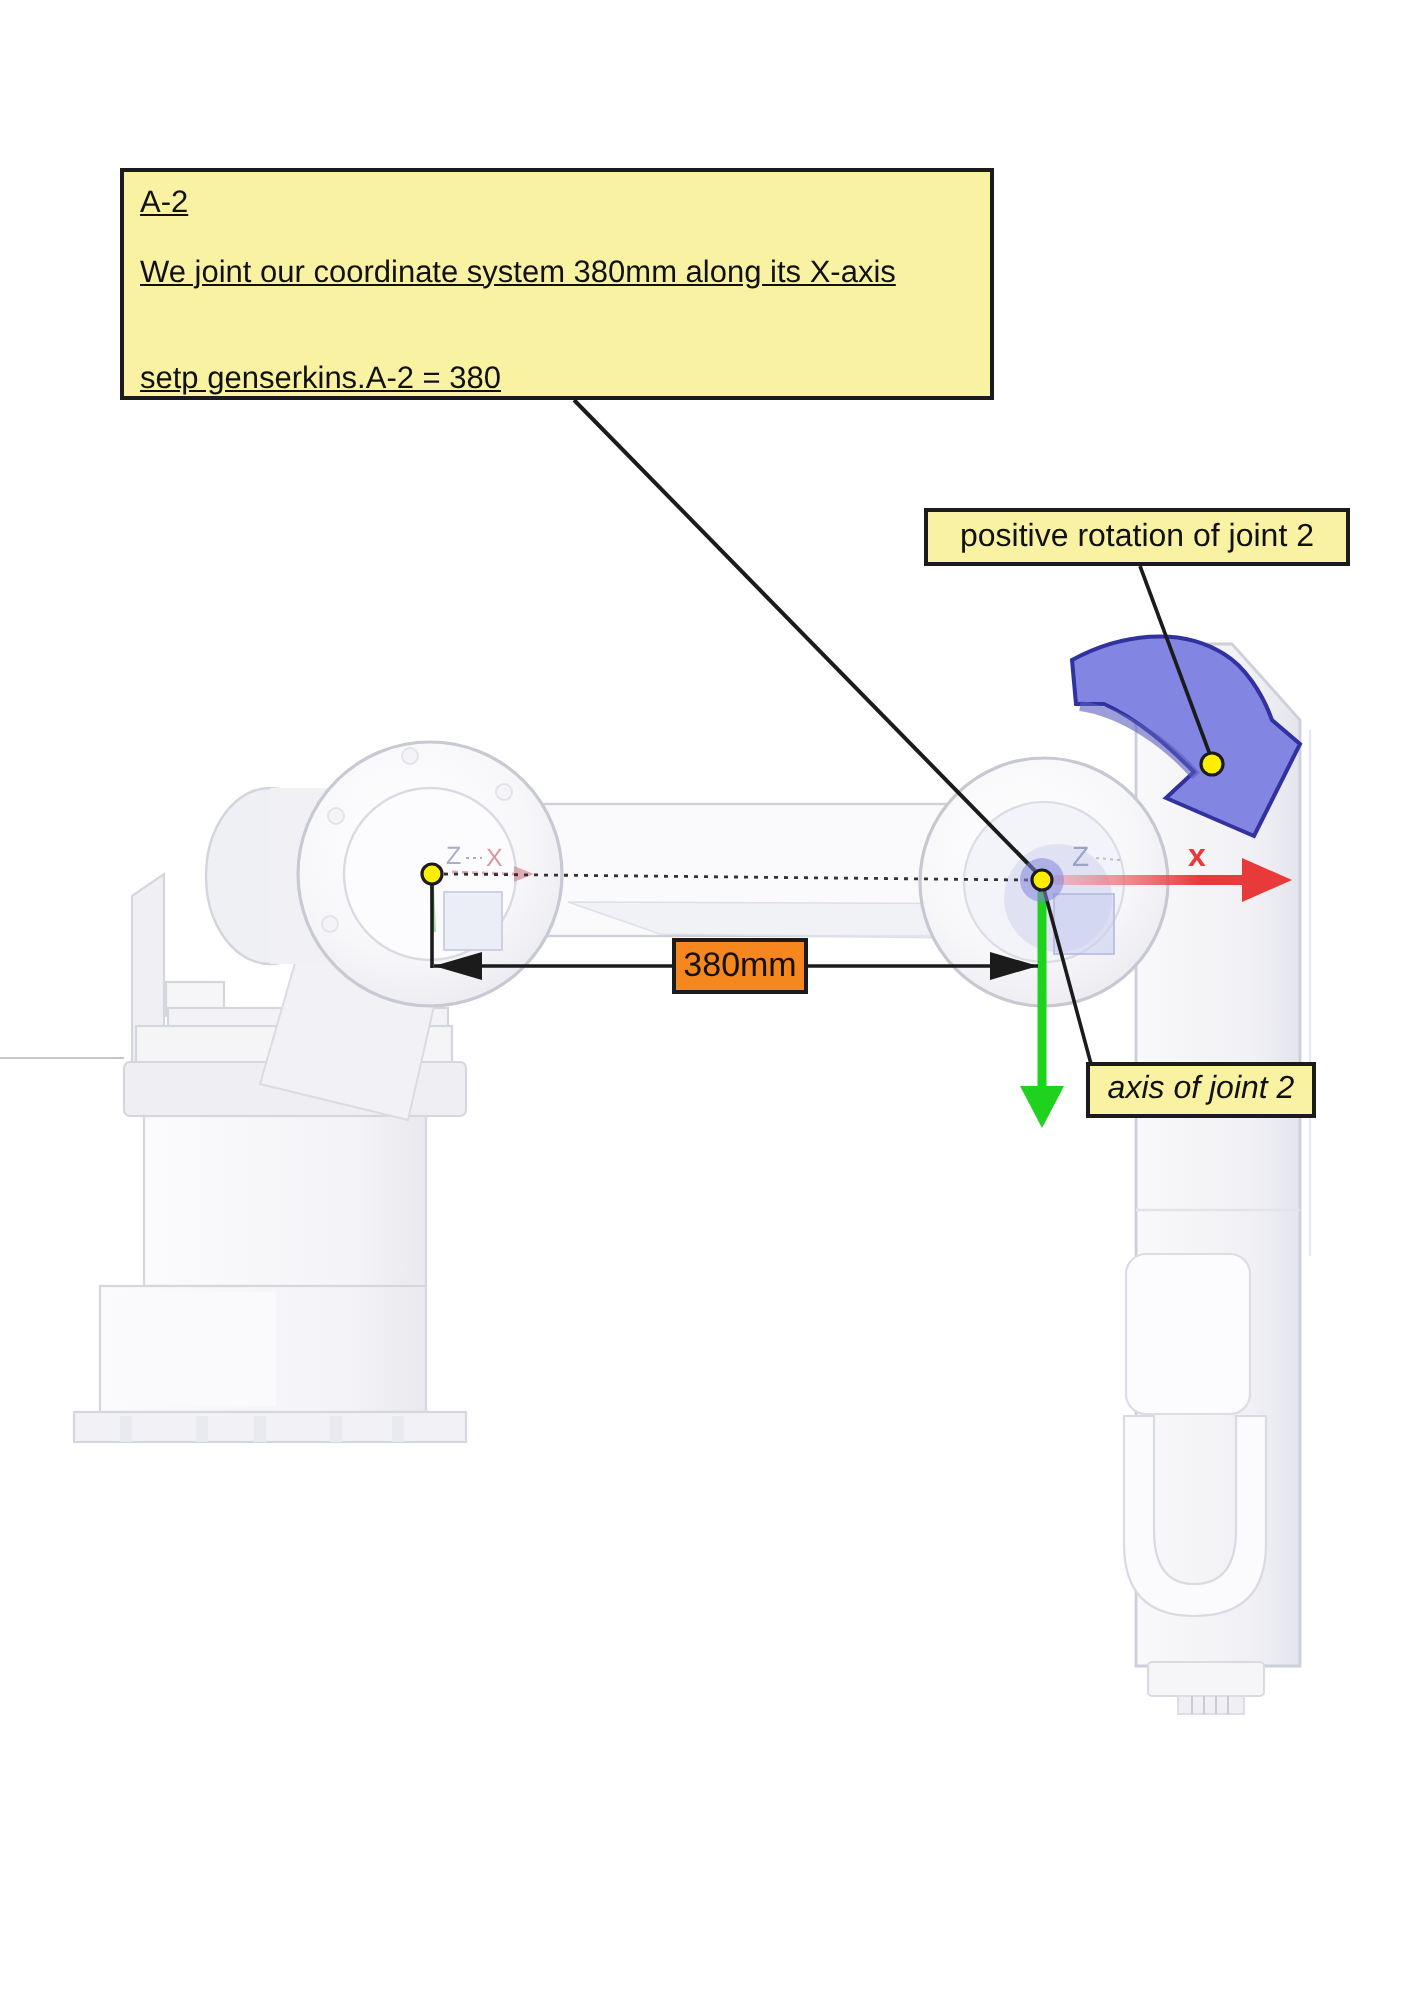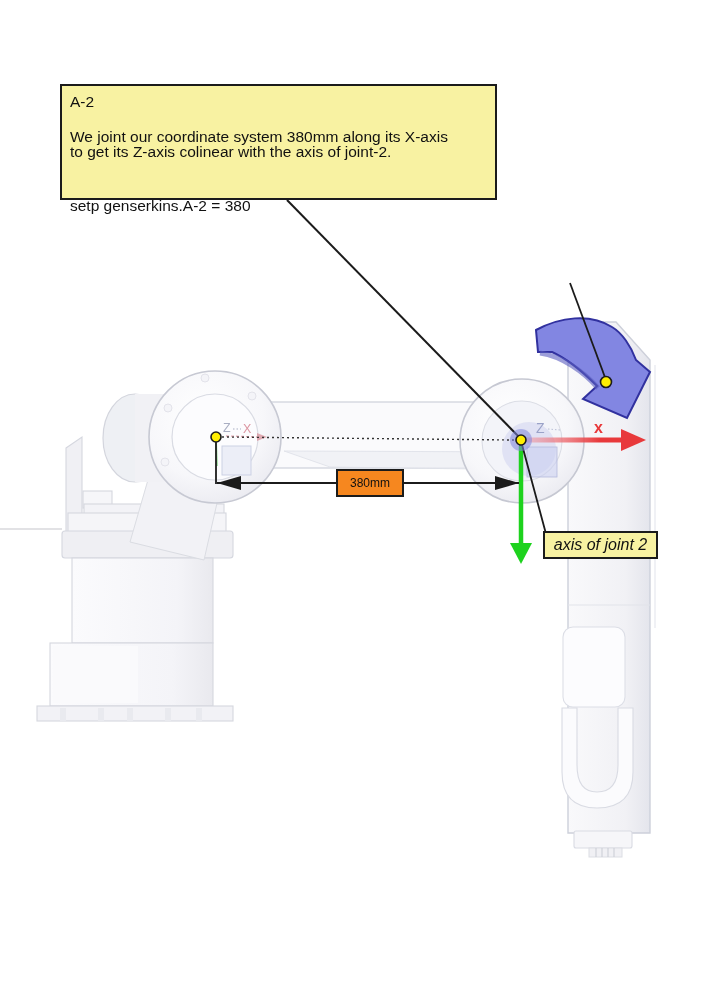--- a/index.html
+++ b/index.html
@@ -1,28 +1,28 @@
 <!DOCTYPE html>
 <html><head>
 <meta charset="utf-8">
 <style>
   html,body{margin:0;padding:0;background:#ffffff;}
   #page{position:relative;width:707px;height:1000px;background:#ffffff;overflow:hidden;
         font-family:"Liberation Sans", sans-serif;color:#111;}
   #diagram-svg{position:absolute;left:0;top:0;}
   .note{position:absolute;box-sizing:border-box;border:2px solid #1b1b1b;
         background:#f8f2a2;color:#111;}
-  .callout{left:60px;top:84px;width:437px;height:116px;padding:6px 8px;font-size:15.5px;line-height:15.5px;}
+  .callout{left:60px;top:84px;width:437px;height:116px;padding:6px 8px;font-size:15.5px;line-height:15.5px;text-decoration:underline;}
   .callout .t{margin:2px 0 19px 0;}
   .callout .b{margin:0;}
   .callout .c{margin:38px 0 0 0;}
   .tag{display:flex;align-items:center;justify-content:center;font-size:16px;}
   .tag-rot{left:462px;top:254px;width:213px;height:29px;}
   .tag-axis{left:543px;top:531px;width:115px;height:28px;font-style:italic;}
-  .tag-dim{left:336px;top:469px;width:68px;height:28px;background:#f6871f;font-size:12px;}
+  .tag-dim{left:336px;top:469px;width:68px;height:28px;background:#f6871f;font-size:17px;}
   svg text{font-family:"Liberation Sans", sans-serif;}
 </style>
 </head>
 <body>
 
 <div id="page">
 
 <svg id="diagram-svg" width="707" height="1000" viewBox="0 0 707 1000">
   <defs>
     <radialGradient id="gradRing" cx="42%" cy="36%" r="75%">
@@ -152,22 +152,22 @@
 
   <circle cx="521" cy="440" r="11" fill="#8287da" fill-opacity="0.55"></circle>
   <circle cx="216" cy="437" r="5" fill="#ffee00" stroke="#1b1b1b" stroke-width="1.6"></circle>
   <circle cx="521" cy="440" r="5" fill="#ffee00" stroke="#1b1b1b" stroke-width="1.6"></circle>
   <circle cx="606" cy="382" r="5.5" fill="#ffee00" stroke="#1b1b1b" stroke-width="1.6"></circle>
 </svg>
 
 <div class="note callout">
   <div class="t">A-2</div>
   <div class="b">We joint our coordinate system 380mm along its X-axis</div>
-  <div class="b">to get its Z-axis colinear with the axis of joint-2.</div>
   <div class="c">setp genserkins.A-2 = 380</div>
 </div>
 
+<div class="note tag tag-rot">positive rotation of joint 2</div>
 
 <div class="note tag tag-axis">axis of joint 2</div>
 
 <div class="note tag tag-dim">380mm</div>
 
 </div>
 
 </body></html>

